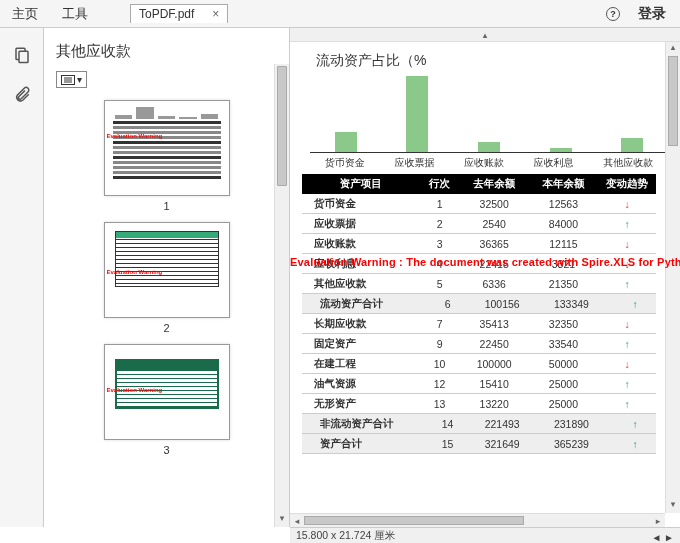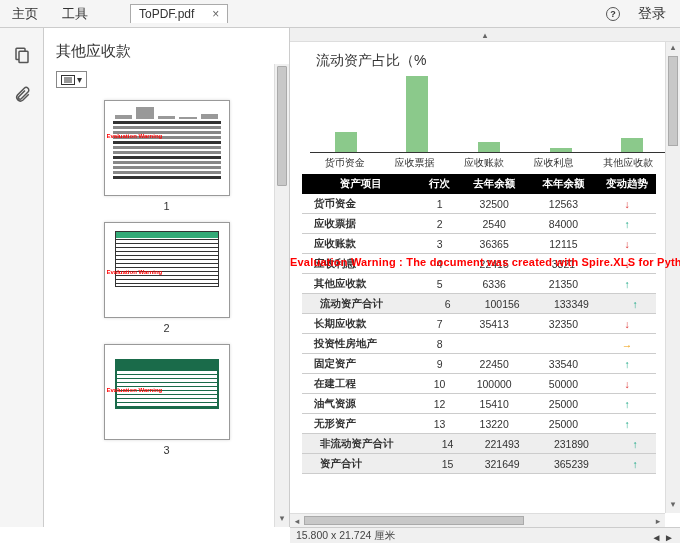--- a/index.html
+++ b/index.html
@@ -4,21 +4,21 @@
 <style>
   * { box-sizing: border-box; margin: 0; padding: 0; }
   body { font-family: "Microsoft YaHei", Arial, sans-serif; font-size: 12px; color: #333; background: #fff; width: 680px; height: 543px; overflow: hidden; position: relative; }
   
   .toolbar { display: flex; align-items: center; height: 28px; border-bottom: 1px solid #ccc; background: #f5f5f5; }
   .tab-main, .tab-tool { padding: 4px 12px; font-size: 13px; cursor: pointer; }
   .file-tab { display: flex; align-items: center; padding: 2px 8px; margin-left: 30px; background: #fff; border: 1px solid #aaa; border-bottom: none; font-size: 12px; }
   .file-tab span:last-child { margin-left: 18px; color: #666; }
   .toolbar-right { margin-left: auto; display: flex; align-items: center; gap: 18px; padding-right: 14px; }
   .icon-help { border: 1.5px solid #555; border-radius: 50%; width: 14px; height: 14px; display: inline-flex; align-items: center; justify-content: center; font-size: 9px; font-weight: bold; }
-  .login { font-size: 14px; }
+  .login { font-size: 14px; font-weight: bold; }
   
   .main { display: flex; height: calc(100% - 28px - 16px); }
   
   .leftbar { width: 44px; border-right: 1px solid #ccc; display: flex; flex-direction: column; align-items: center; padding-top: 18px; gap: 22px; background: #f5f5f5; }
   .leftbar .ic { width: 18px; height: 18px; color: #555; }
   
   .sidebar { width: 246px; border-right: 1px solid #ccc; display: flex; flex-direction: column; padding: 10px 8px; position: relative; }
   .sidebar-title { font-size: 15px; padding: 4px 4px 10px; }
   .sidebar-toolbar { display: flex; align-items: center; gap: 8px; padding-left: 4px; margin-bottom: 8px; }
   .sidebar-toolbar .opt { border: 1px solid #888; padding: 2px 4px; display: flex; align-items: center; gap: 2px; font-size: 10px; }
@@ -242,27 +242,20 @@
               <td class="sub"><span class="arrow-up">↑</span></td>
             </tr>
             <tr>
               <td>长期应收款</td>
               <td>7</td>
               <td>35413</td>
               <td>32350</td>
               <td><span class="arrow-dn">↓</span></td>
             </tr>
             <tr>
-              <td>投资性房地产</td>
-              <td>8</td>
-              <td></td>
-              <td></td>
-              <td><span class="arrow-rt">→</span></td>
-            </tr>
-            <tr>
               <td>固定资产</td>
               <td>9</td>
               <td>22450</td>
               <td>33540</td>
               <td><span class="arrow-up">↑</span></td>
             </tr>
             <tr>
               <td>在建工程</td>
               <td>10</td>
               <td>100000</td>

